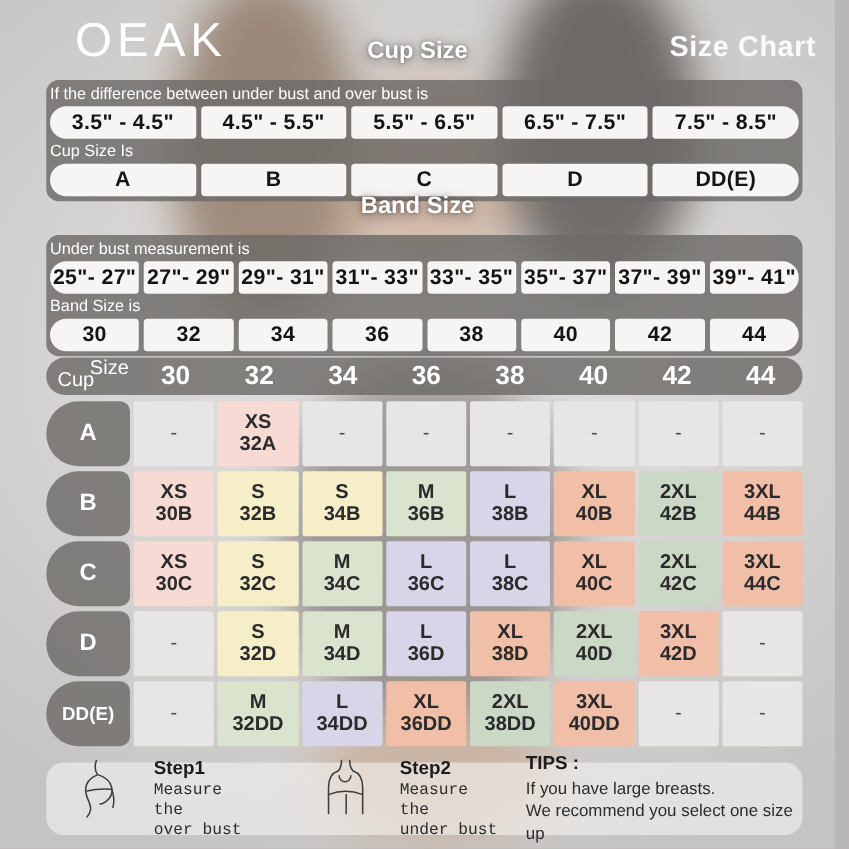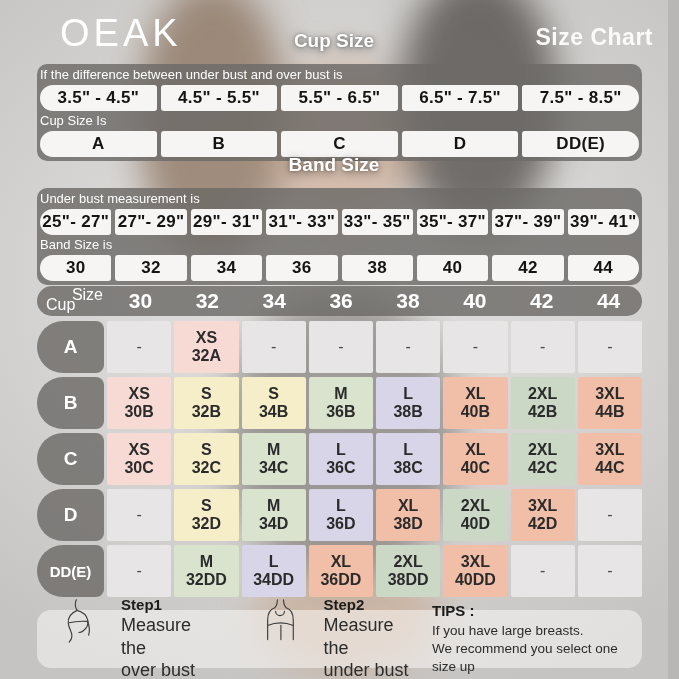--- a/index.html
+++ b/index.html
@@ -51,21 +51,21 @@
     font-size:16px;font-weight:600;color:#2b2b2b;line-height:1.12;border-radius:2px;}
   .m-cell .dash{font-weight:400;color:#4a4a4a;}
 
   #panel{position:absolute;left:37px;top:610px;width:605px;height:58px;border-radius:14px;
     background:rgba(249,247,246,.55);display:flex;align-items:center;}
   .step{display:flex;align-items:flex-start;gap:28px;}
   #step1{margin-left:26px;}
   #step2{margin-left:56px;}
   .step svg{width:34px;height:50px;}
   .s-title{font-size:15px;font-weight:700;color:#1c1c1c;margin-bottom:1px;}
-  .s-line{font-size:18px;color:#2c2c2c;line-height:1.25;}
+  .s-line{font-size:13px;color:#2c2c2c;line-height:1.25;font-family:Liberation Mono, monospace;}
   #tips{margin-left:20px;}
   .t-title{font-size:15px;font-weight:700;color:#1c1c1c;margin-bottom:3px;}
   .t-line{font-size:13.5px;color:#2c2c2c;line-height:1.35;}
 </style>
 </head>
 <body>
 
 <div class="page">
 
   <div class="photo">

